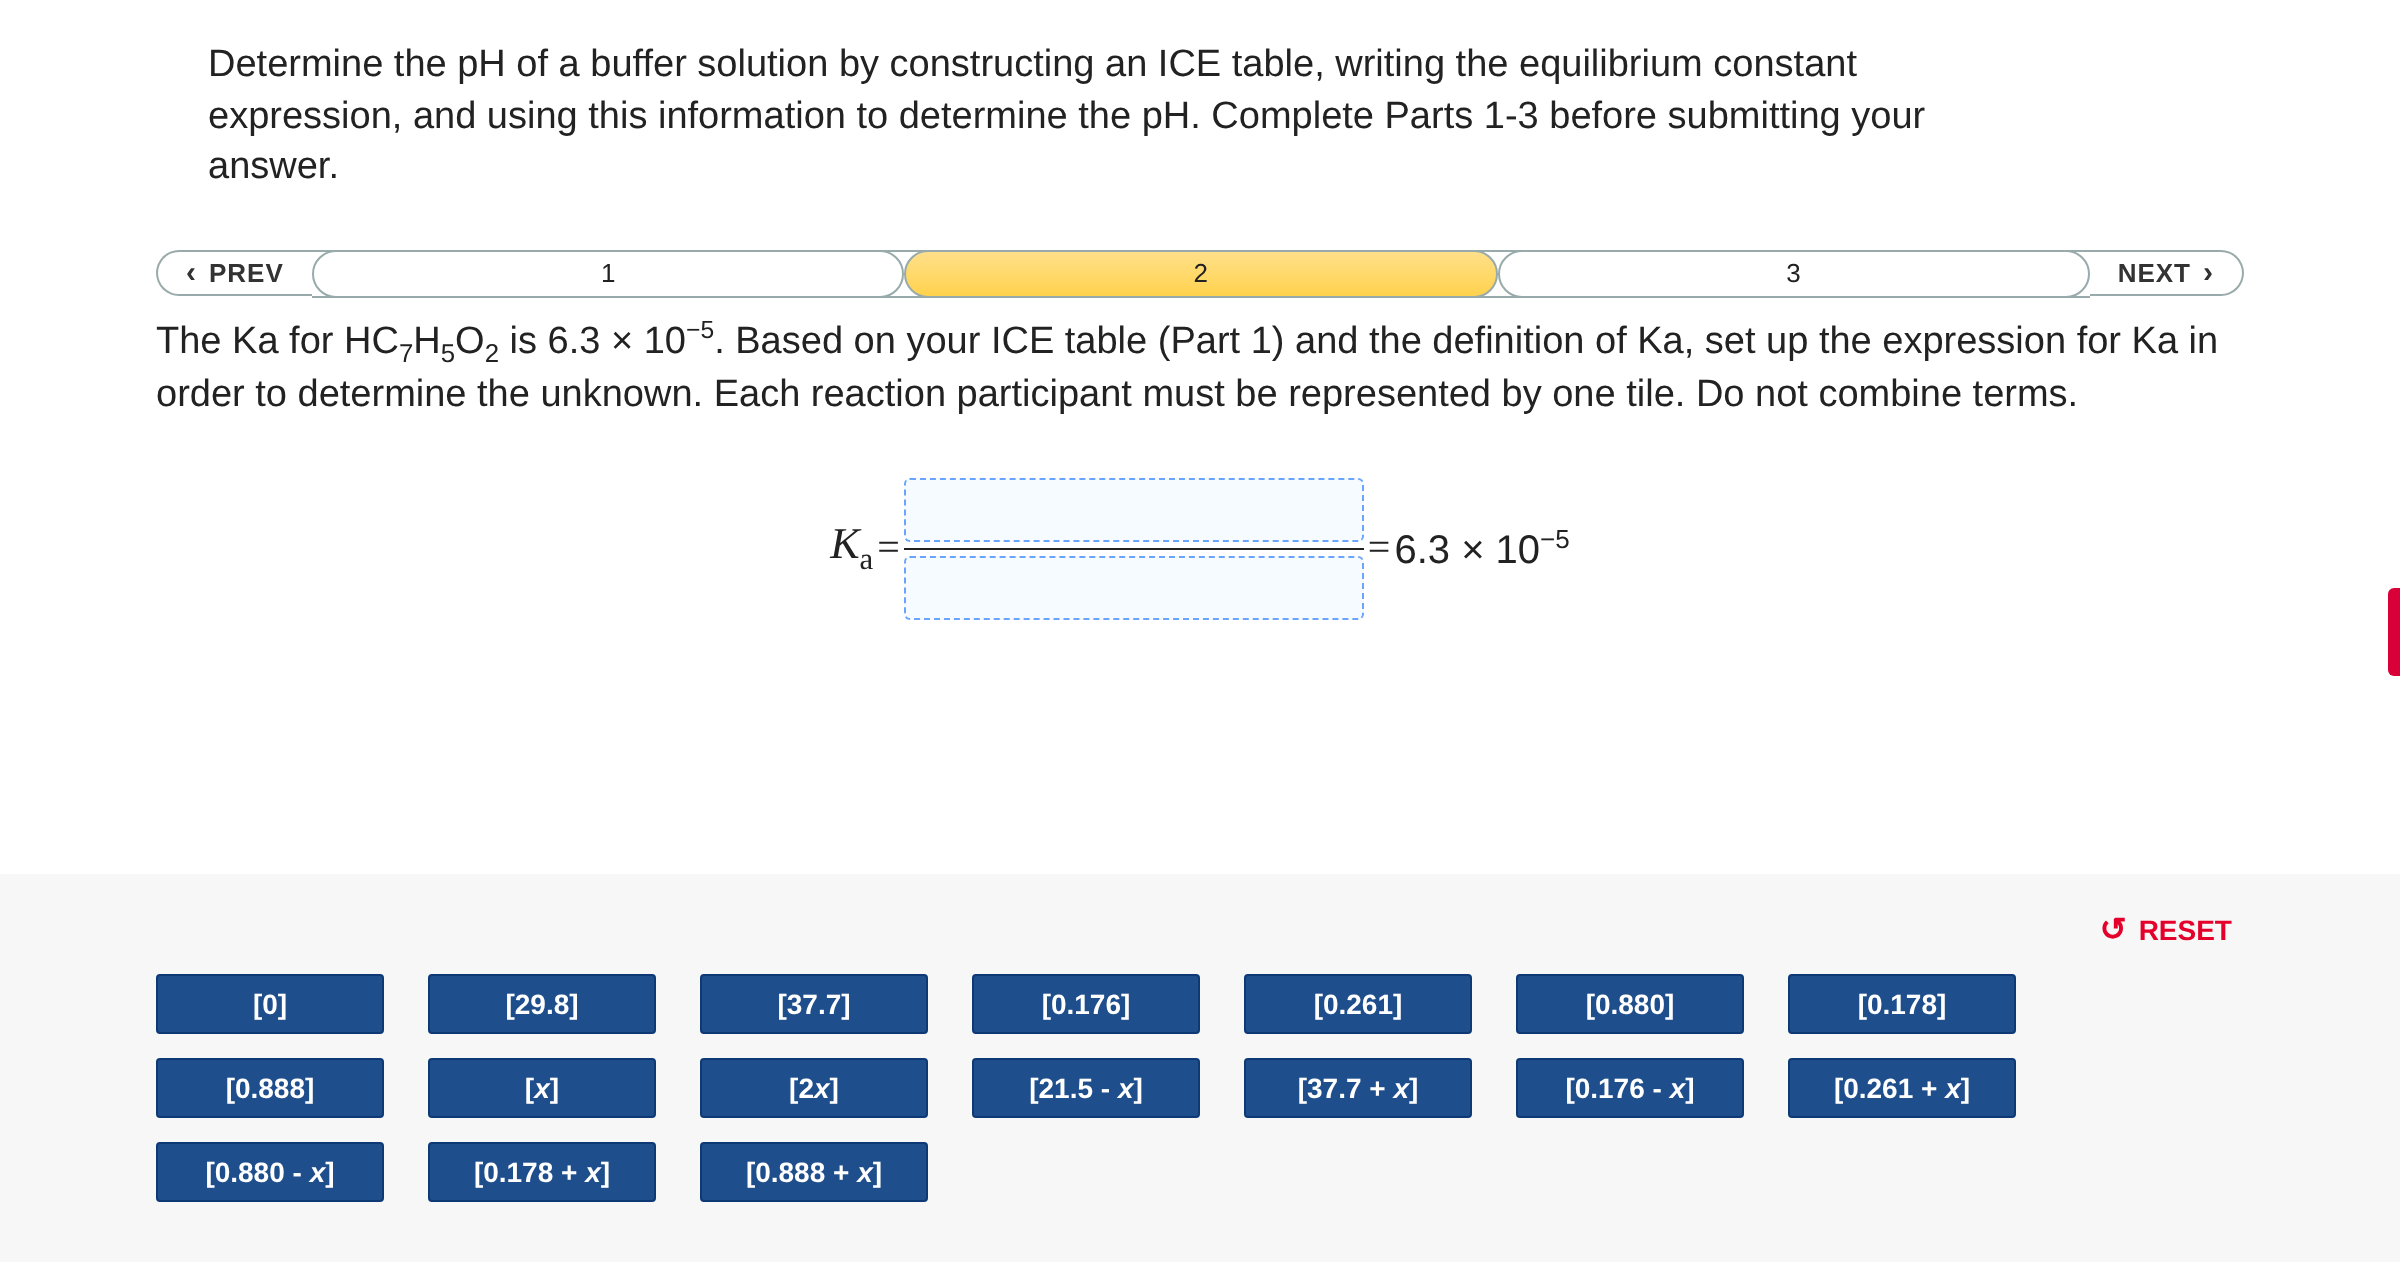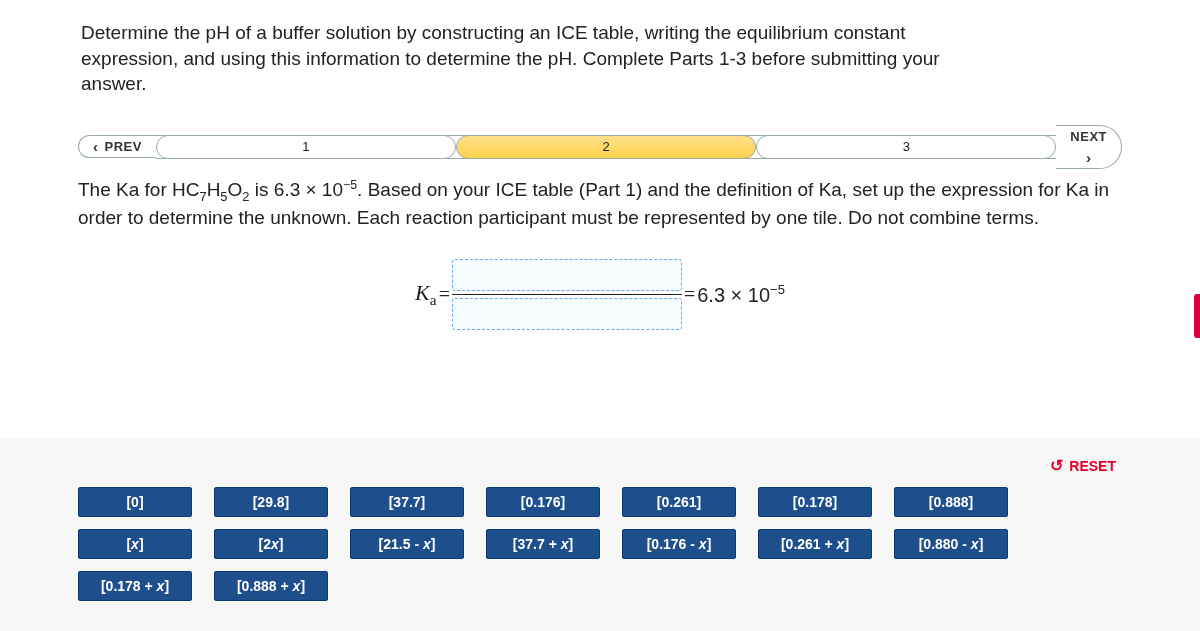--- a/index.html
+++ b/index.html
@@ -9,21 +9,21 @@
     background: #fff;
     color: #222;
   }
   .page {
     width: 1200px;
     height: 631px;
     position: relative;
     box-sizing: border-box;
   }
   .prompt {
-    padding: 20px 0 10px 81px;
+    padding: 20px 0 10px 104px;
     font-size: 19px;
     line-height: 1.35;
     max-width: 900px;
   }
   .stepper-row {
     display: flex;
     align-items: center;
     margin: 18px 78px 8px 78px;
   }
   .nav-pill {
@@ -34,21 +34,21 @@
     font-weight: 600;
     letter-spacing: .5px;
     color: #333;
     padding: 3px 14px;
     border: 1px solid #9aa;
     border-radius: 999px;
     background: #fff;
     cursor: pointer;
   }
   .nav-pill.prev { border-top-right-radius:0; border-bottom-right-radius:0; border-right:none;}
-  .nav-pill.next { border-top-left-radius:0; border-bottom-left-radius:0; border-left:none;flex-direction:column;}
+  .nav-pill.next { border-top-left-radius:0; border-bottom-left-radius:0; border-left:none;}
   .chev { font-size:15px; line-height:1;}
   .step-track {
     flex: 1;
     display: flex;
     height: 22px;
     border-top: 1px solid #9aa;
     border-bottom: 1px solid #9aa;
   }
   .step-seg {
     flex:1;
@@ -188,20 +188,21 @@
         <span class="reset-icon">↺</span>
         <span>RESET</span>
       </button>
     </div>
     <div class="tiles" id="tiles-container">
         <div class="tile">[0]</div>
         <div class="tile">[29.8]</div>
         <div class="tile">[37.7]</div>
         <div class="tile">[0.176]</div>
         <div class="tile">[0.261]</div>
+        <div class="tile">[0.880]</div>
         <div class="tile">[0.178]</div>
         <div class="tile">[0.888]</div>
         <div class="tile">[<span class="xi">x</span>]</div>
         <div class="tile">[2<span class="xi">x</span>]</div>
         <div class="tile">[21.5 - <span class="xi">x</span>]</div>
         <div class="tile">[37.7 + <span class="xi">x</span>]</div>
         <div class="tile">[0.176 - <span class="xi">x</span>]</div>
         <div class="tile">[0.261 + <span class="xi">x</span>]</div>
         <div class="tile">[0.880 - <span class="xi">x</span>]</div>
         <div class="tile">[0.178 + <span class="xi">x</span>]</div>

